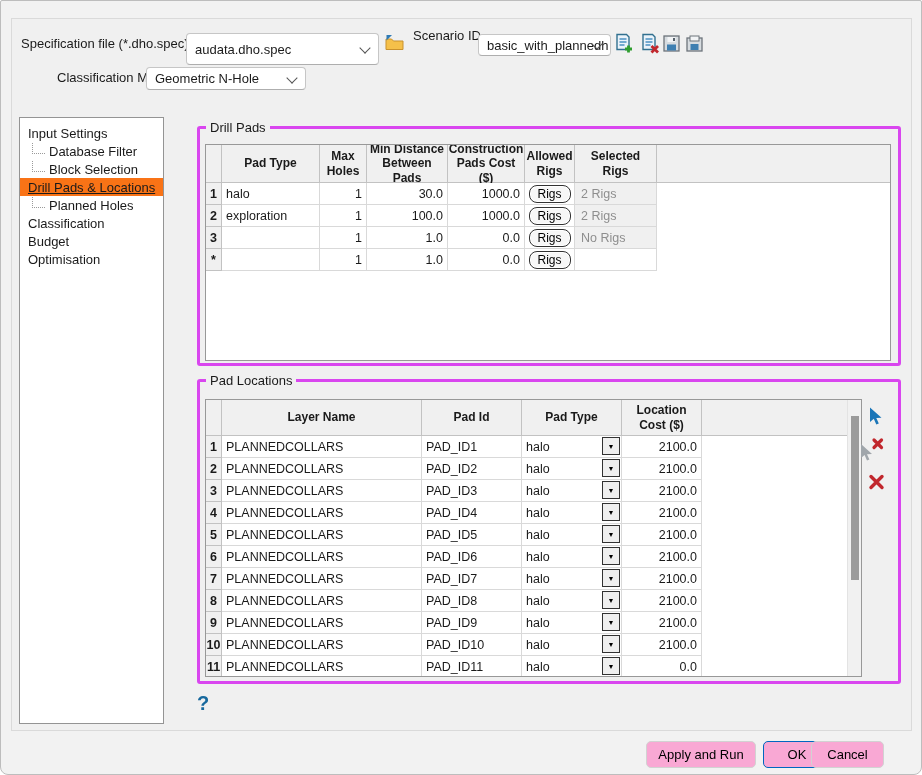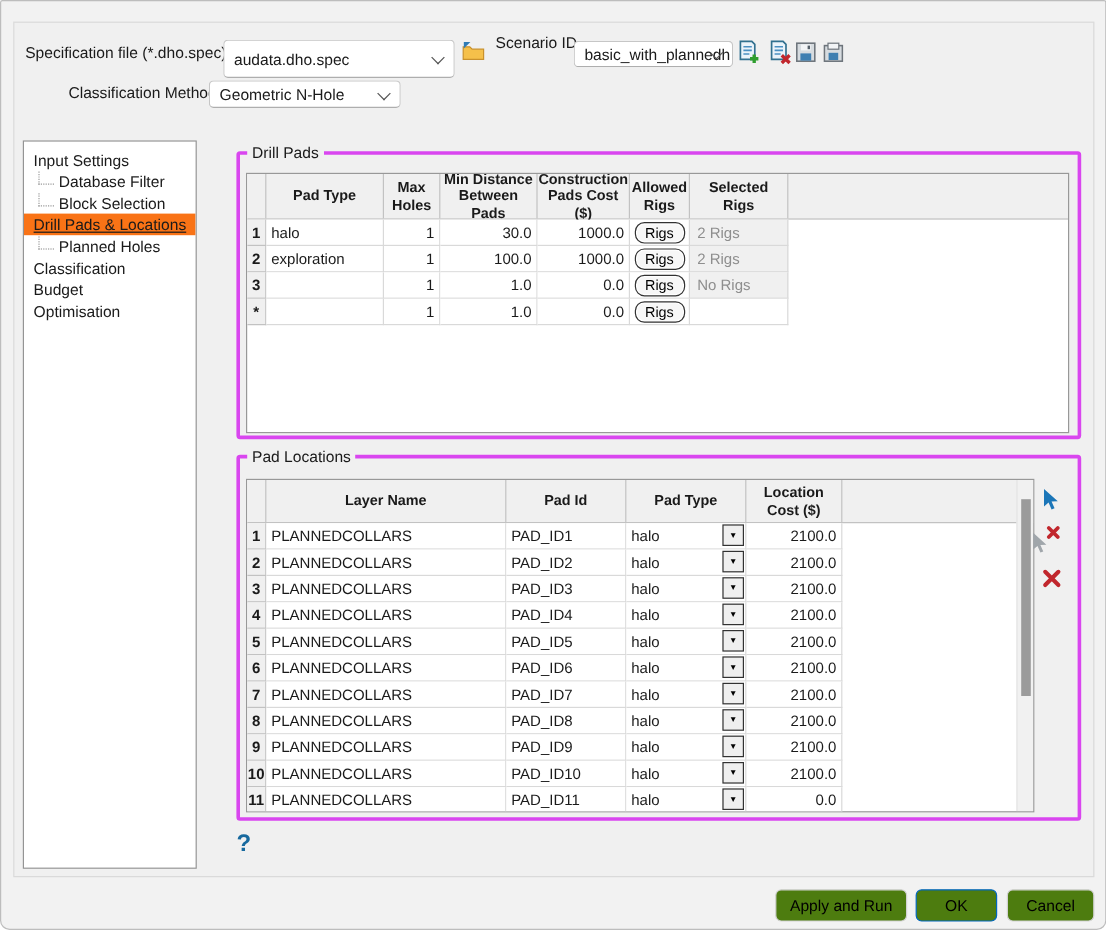--- a/index.html
+++ b/index.html
@@ -46,21 +46,21 @@
     align-items:center;justify-content:center;cursor:pointer;padding:0;}
   .td.combo-cell{position:relative;padding-right:22px;}
   .dd-btn{position:absolute;right:1px;top:1px;width:18px;height:18px;border:1px solid #323232;
     background:#efefef;display:flex;align-items:center;justify-content:center;font-size:7px;
     line-height:1;cursor:pointer;box-sizing:border-box;padding:0;}
   .vtrack{position:absolute;width:14px;background:#f1f1f1;border-left:1px solid #e3e3e3;box-sizing:border-box;}
   .vthumb{position:absolute;left:3px;width:8px;background:#9b9b9b;cursor:pointer;}
   .side-icon{position:absolute;cursor:pointer;background:none;border:none;padding:0;}
   .help{position:absolute;left:190px;top:690px;font-size:20px;font-weight:bold;color:#17699e;
     cursor:pointer;background:none;border:none;font-family:inherit;}
-  .btn{position:absolute;height:27px;background:#4d7c0f;border:1px solid #d2d2d2;border-radius:5px;
+  .btn{position:absolute;height:27px;background:#f9a8d4;border:1px solid #d2d2d2;border-radius:5px;
     font-size:13px;font-family:inherit;display:flex;align-items:center;justify-content:center;
     box-sizing:border-box;cursor:pointer;}
   .btn.default{border-color:#0067c0;}
 </style>
 </head>
 <body>
 
 <div class="window">
   <div class="content-frame"></div>
 
@@ -107,21 +107,21 @@
     </svg>
   </button>
   <button class="toolbtn" style="left:685px;top:34px;width:17px;height:17px;">
     <svg width="17" height="17" viewBox="0 0 17 17">
       <rect x="1" y="3" width="15" height="13" fill="#d7dce0" stroke="#6d747b" stroke-width="1.3"></rect>
       <rect x="4" y="1" width="9" height="5" fill="#f2f4f6" stroke="#6d747b" stroke-width="1"></rect>
       <rect x="4.5" y="9" width="8" height="6" fill="#3e7fb1"></rect>
     </svg>
   </button>
   <span class="lbl" style="left:20px;top:66px;margin-left:36px;">Classification Method</span>
-  <div class="combo" style="left:145px;top:66px;width:160px;height:23px;margin-left:28px;">
+  <div class="combo" style="left:145px;top:66px;width:160px;height:23px;">
     <span>Geometric N-Hole</span>
     <span class="chev"></span>
   </div>
 
   <div class="tree" id="sidebarTree">
       <div class="tree-item">
         <span>Input Settings</span>
       </div>
       <div class="tree-item">
         <span class="branch"></span>
@@ -358,14 +358,14 @@
     <button class="side-icon" style="left:668px;top:92px;width:17px;height:16px;">
       <svg width="17" height="16" viewBox="0 0 17 16">
         <path d="M3 2.5 L14 13.5 M14 2.5 L3 13.5" stroke="#c1272d" stroke-width="3.4" stroke-linecap="round"></path>
       </svg>
     </button>
   </div>
 
   <button class="help">?</button>
   <button class="btn" style="left:645px;top:740px;width:110px;">Apply and Run</button>
   <button class="btn default" style="left:762px;top:740px;width:68px;">OK</button>
-  <button class="btn" style="left:838px;top:740px;width:73px;">Cancel</button>
+  <button class="btn" style="left:810px;top:740px;width:73px;">Cancel</button>
 </div>
 
 </body></html>

